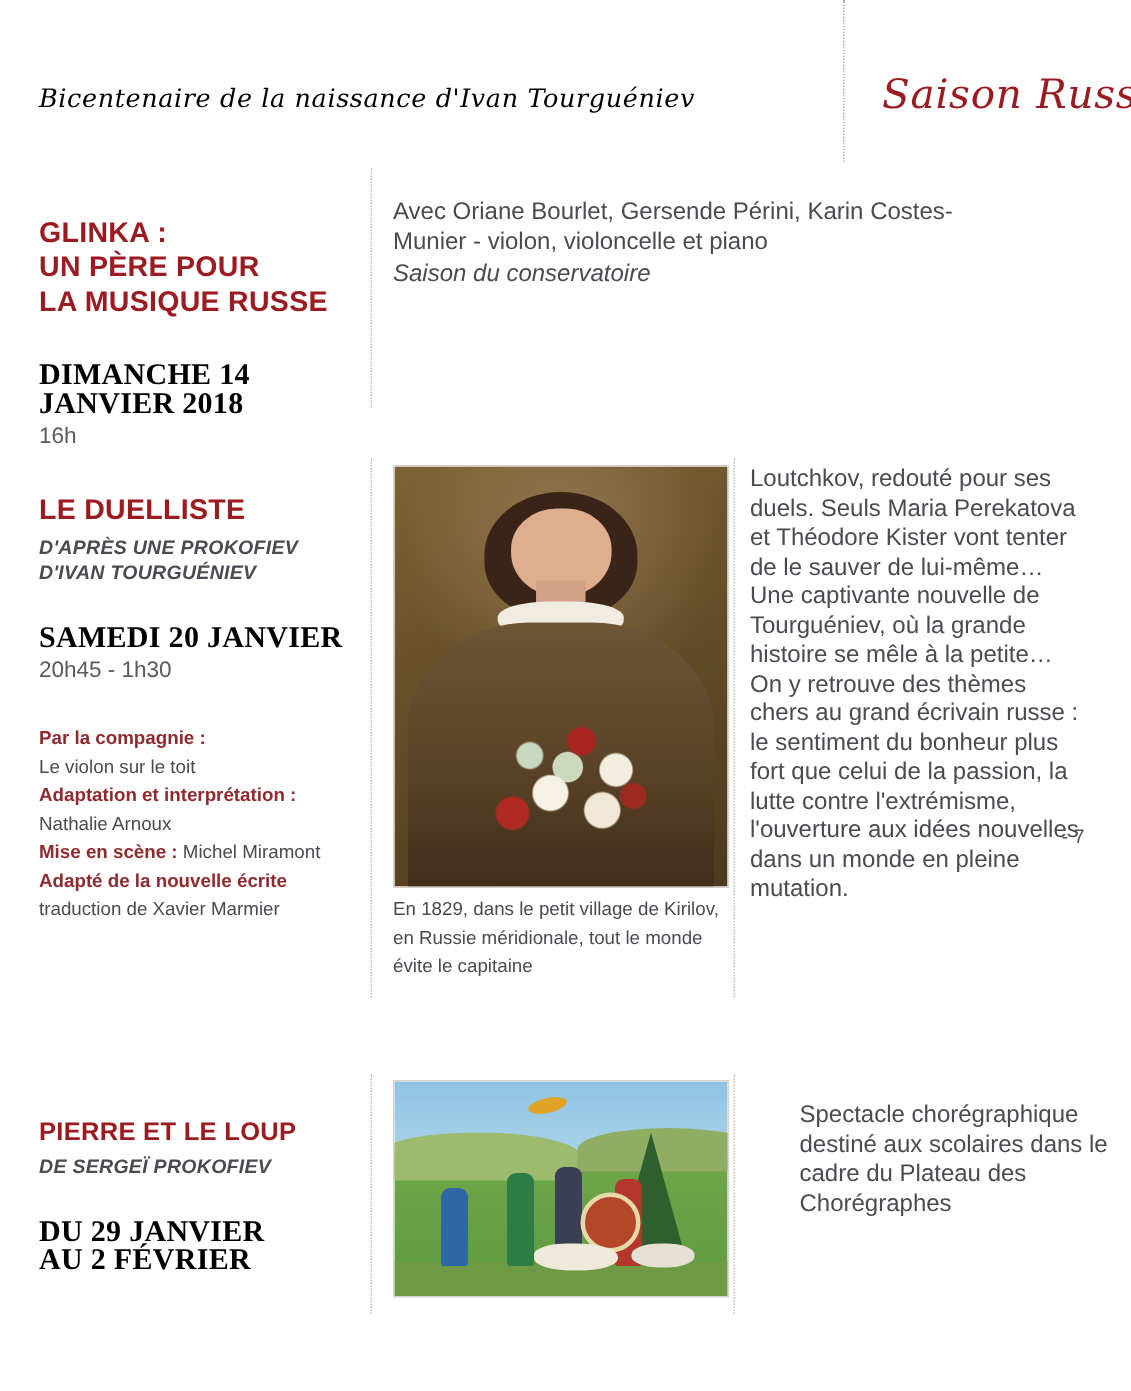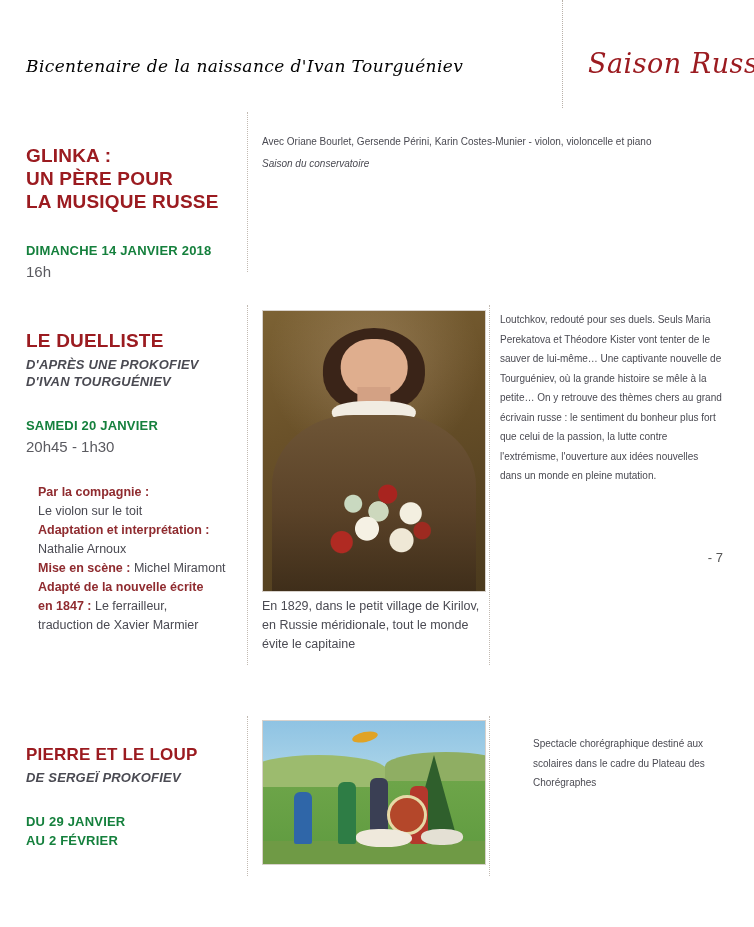--- a/index.html
+++ b/index.html
@@ -88,51 +88,50 @@
     font-family: "Liberation Sans", sans-serif;
     font-style: italic;
     font-weight: bold;
     font-size: 13px;
     line-height: 17px;
     color: #4a4a52;
     margin-top: 4px;
     letter-spacing: 0.2px;
   }
   .sect-date {
-    font-family: Liberation Sans, sans-serif;
+    font-family: Liberation Serif, serif;
     font-weight: bold;
-    font-size: 13px;
+    font-size: 20px;
     line-height: 19px;
-    color: #15803d;
+    color: #000000;
     letter-spacing: 0.2px;
   }
   .sect-time {
     font-family: "Liberation Sans", sans-serif;
     font-size: 15px;
     line-height: 20px;
     color: #5a5a60;
     margin-top: 2px;
   }
   .credits {
     font-size: 12.5px;
     line-height: 19px;
     color: #4a4a52;
-    margin-left: 12px;
   }
   .credits .lbl {
     font-weight: bold;
     color: #8f2b2f;
   }
   .credits .val {
     font-weight: normal;
     color: #4a4a52;
   }
 
   .body-text {
-    font-size: 10px;
+    font-size: 16px;
     line-height: 19.5px;
     color: #4a4a52;
   }
   .body-text .ital {
     font-style: italic;
   }
 
   
   .vrule {
     position: absolute;
@@ -349,23 +348,20 @@
           <span class="lbl">Adaptation et interprétation :</span>
         </div>
         <div>
           <span class="val">Nathalie Arnoux</span>
         </div>
         <div>
           <span class="lbl">Mise en scène :</span><span class="val"> Michel Miramont</span>
         </div>
         <div>
           <span class="lbl">Adapté de la nouvelle écrite</span>
-        </div>
-        <div>
-          <span class="lbl">en 1847 :</span><span class="val"> Le ferrailleur,</span>
         </div>
         <div>
           <span class="val">traduction de Xavier Marmier</span>
         </div>
       </div>
     </div>
 
     <div class="vrule" style="left:247px; top:0px; height:360px;"></div>
 
     <div class="photo" style="left:262px; top:5px; width:222px; height:280px;">

